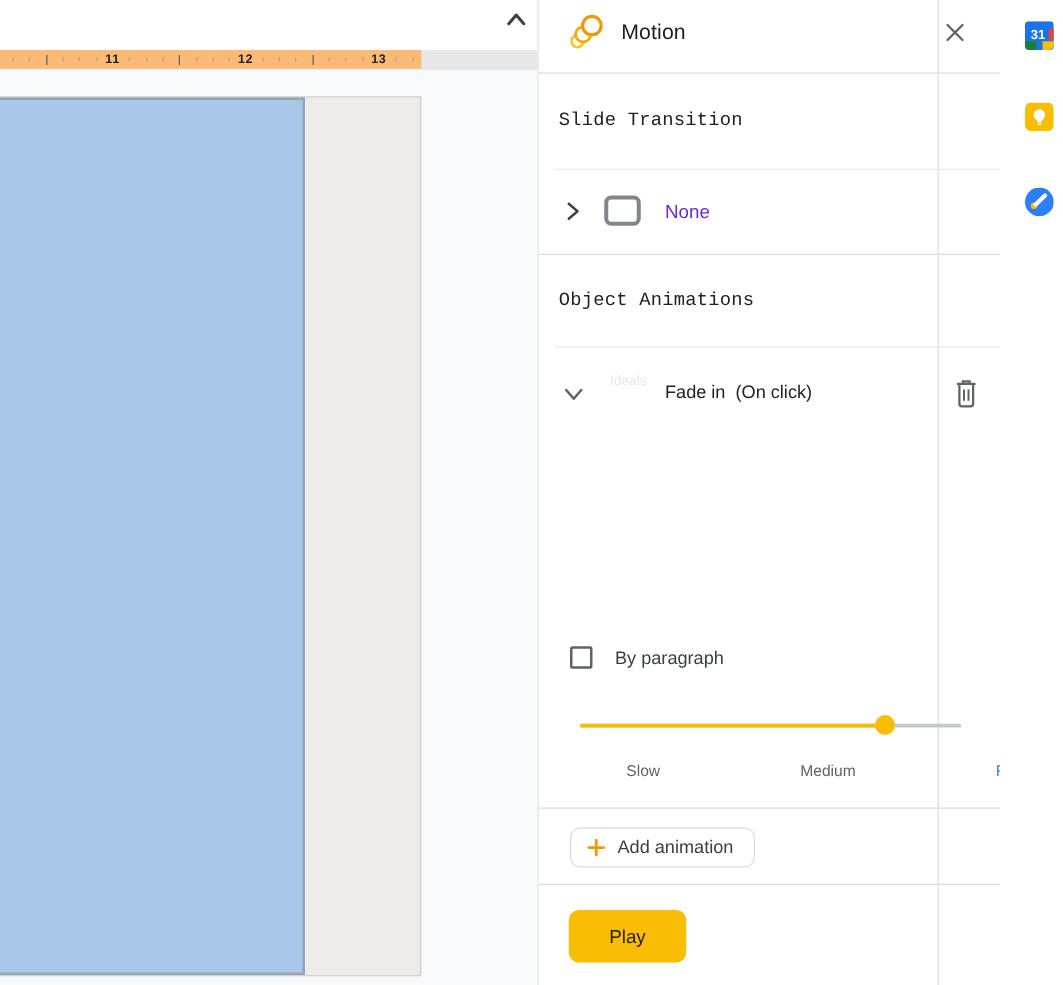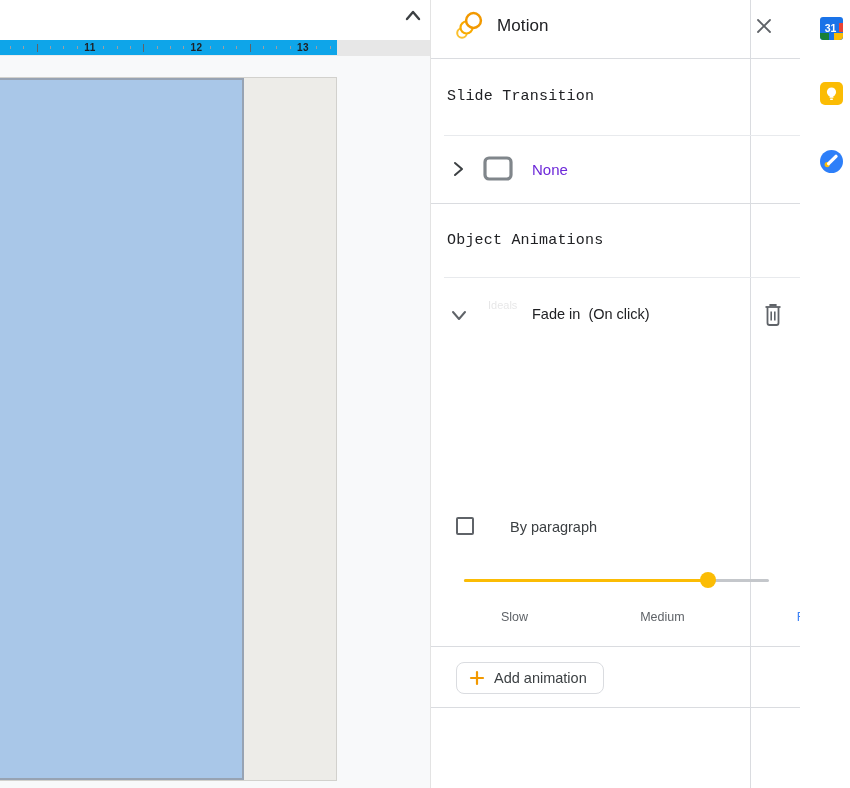--- a/index.html
+++ b/index.html
@@ -5,21 +5,21 @@
   * { margin:0; padding:0; box-sizing:border-box; }
   html,body { width:850px; height:788px; overflow:hidden; background:#fff;
               font-family:"Liberation Sans", sans-serif; }
   .root { position:relative; width:850px; height:788px; background:#fff; }
 
   
   .canvas-area { position:absolute; left:0; top:0; width:430px; height:788px; background:#f8f9fa; }
   .top-bar { position:absolute; left:0; top:0; width:430px; height:40px; background:#fff; }
   .collapse-btn { position:absolute; left:402px; top:5px; width:22px; height:22px; cursor:pointer; }
 
-  .ruler { position:absolute; left:0; top:40px; width:430px; height:16px; background:#0ea5e9;
+  .ruler { position:absolute; left:0; top:40px; width:430px; height:16px; background:#fdba74;
            border-bottom:1px solid #ececec; }
   .ruler-gray { position:absolute; left:337px; top:0; width:93px; height:16px; background:#e7e7e7; }
   .ruler-num { position:absolute; top:2px; transform:translateX(-50%); font-size:10px; font-weight:700;
                color:#202124; letter-spacing:0.5px; }
   .tick { position:absolute; width:1px; background:#9aa0a6; }
   .tick.small { height:3px; top:6px; }
   .tick.half  { height:8px; top:4px; background:#5f6368; }
 
   .workspace { position:absolute; left:0; top:56px; width:430px; height:732px; background:#f8f9fa; }
   .slide { position:absolute; left:-2px; top:21px; width:339px; height:704px; background:#edece8;
@@ -49,21 +49,21 @@
   .trash-btn { position:absolute; left:330px; top:302px; width:24px; height:26px; cursor:pointer; }
 
   .select-box { position:absolute; left:24px; width:323px; height:49px; border:1px solid #dadce0;
                 border-radius:4px; background:#fff; cursor:pointer; display:flex; align-items:center; }
   .select-box.gray { background:#f1f3f4; }
   .select-value { margin-left:13px; font-size:14.5px; color:#3c4043; }
   .select-caret { position:absolute; right:14px; top:21px; }
 
   .checkbox { position:absolute; left:25px; top:517px; width:18px; height:18px; border:2px solid #5f6368;
               border-radius:2px; background:#fff; cursor:pointer; }
-  .checkbox-label { position:absolute; left:61px; top:519px; font-size:14.5px; color:#3c4043;margin-left:18px; }
+  .checkbox-label { position:absolute; left:61px; top:519px; font-size:14.5px; color:#3c4043; }
 
   .slider-track { position:absolute; left:33px; top:579px; width:305px; height:3px; background:#c4c7cb;
                   border-radius:2px; cursor:pointer; }
   .slider-active { position:absolute; left:0; top:0; height:3px; background:#fbbc04; border-radius:2px; }
   .slider-thumb { position:absolute; top:-7px; width:16px; height:16px; border-radius:50%;
                   background:#fbbc04; cursor:pointer; }
   .slider-labels { position:absolute; left:25px; top:610px; width:320px; display:flex;
                    justify-content:space-between; font-size:12.5px; color:#5f6368;margin-left:45px; }
   .slider-labels .fast { color:#3b82f6; }
 
@@ -203,20 +203,21 @@
     <button class="add-anim-btn">
       <svg width="16" height="16" viewBox="0 0 16 16">
         <line x1="8" y1="2" x2="8" y2="14" stroke="#f29900" stroke-width="2.2" stroke-linecap="round"></line>
         <line x1="2" y1="8" x2="14" y2="8" stroke="#f29900" stroke-width="2.2" stroke-linecap="round"></line>
       </svg>
       <span>Add animation</span>
     </button>
 
     <div class="divider" style="top:707px"></div>
 
+    <button class="play-btn">Play</button>
   </div>
 
   <div class="apps-bar">
     <div class="app-icon" style="top:17px">
       <svg width="23" height="23" viewBox="0 0 23 23">
         <rect x="0" y="0" width="23" height="23" rx="3" fill="#1a73e8"></rect>
         <rect x="19" y="6" width="4" height="9" fill="#ea4335"></rect>
         <path d="M0 16 v3 a4 4 0 0 0 4 4 h5 v-7 z" fill="#188038"></path>
         <path d="M14 16 h9 v3 a4 4 0 0 1 -4 4 h-5 z" fill="#fbbc04"></path>
         <text x="10.5" y="14.5" font-size="10.5" font-weight="700" fill="#fff" text-anchor="middle" font-family="Liberation Sans, sans-serif">31</text>

